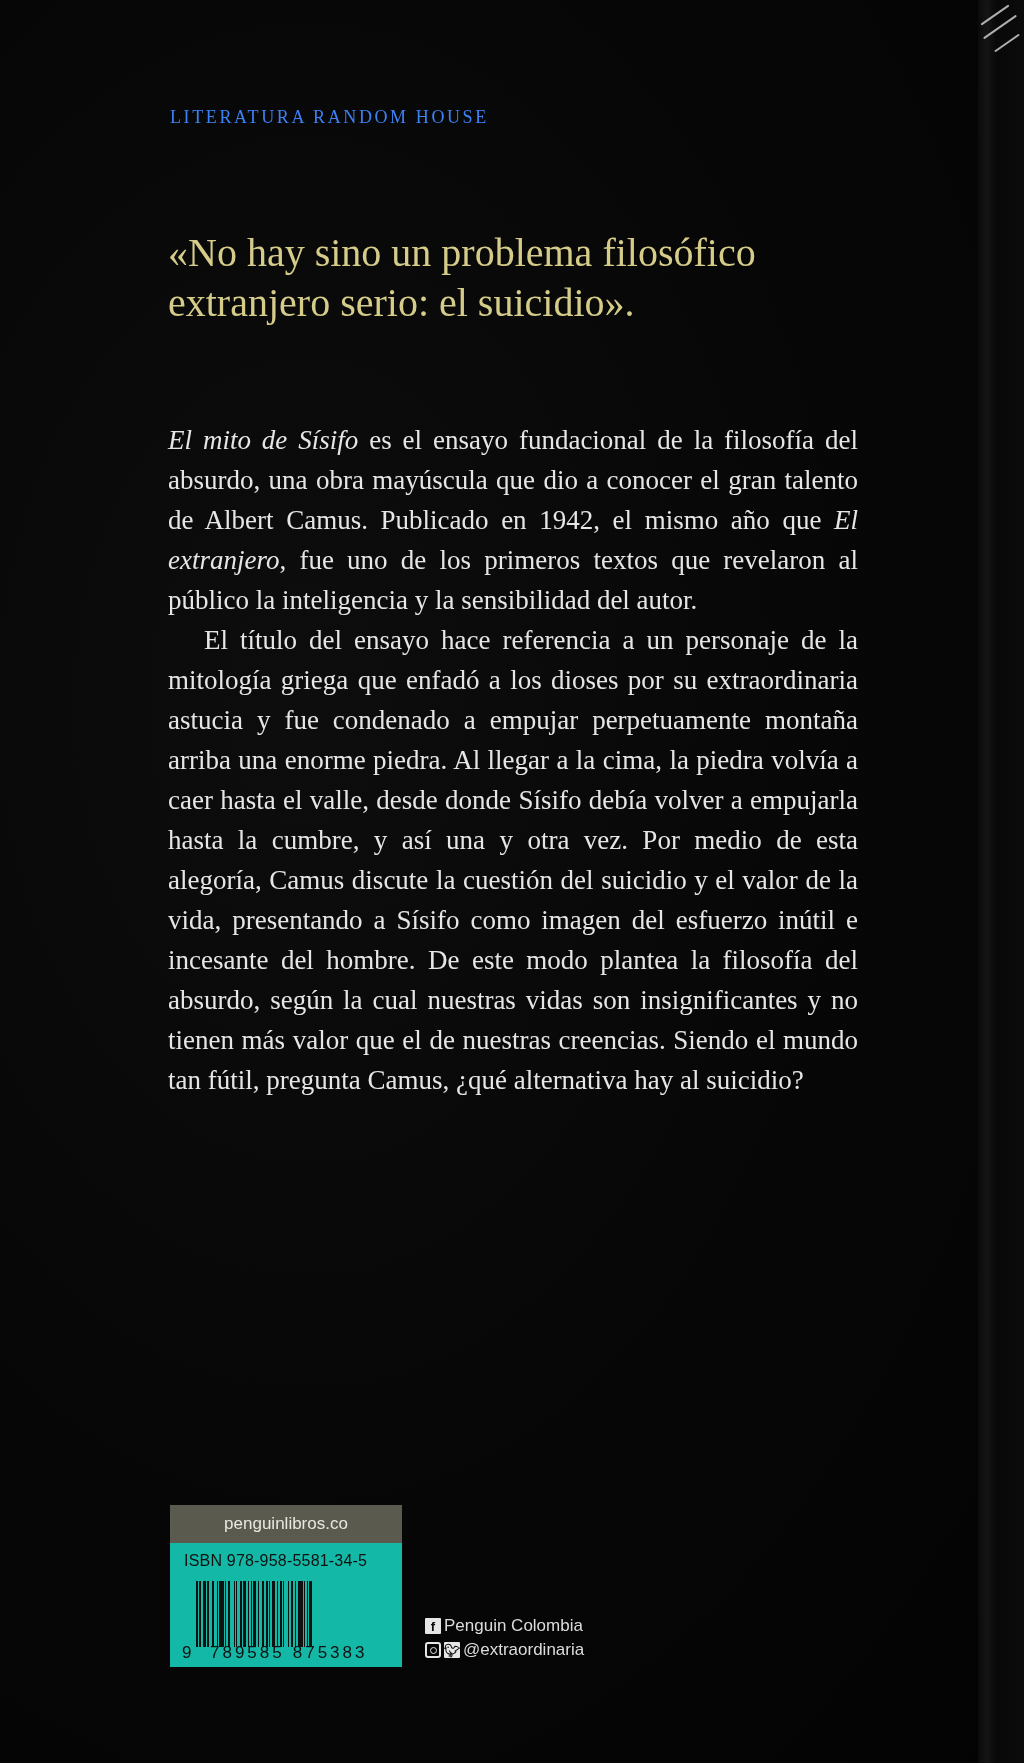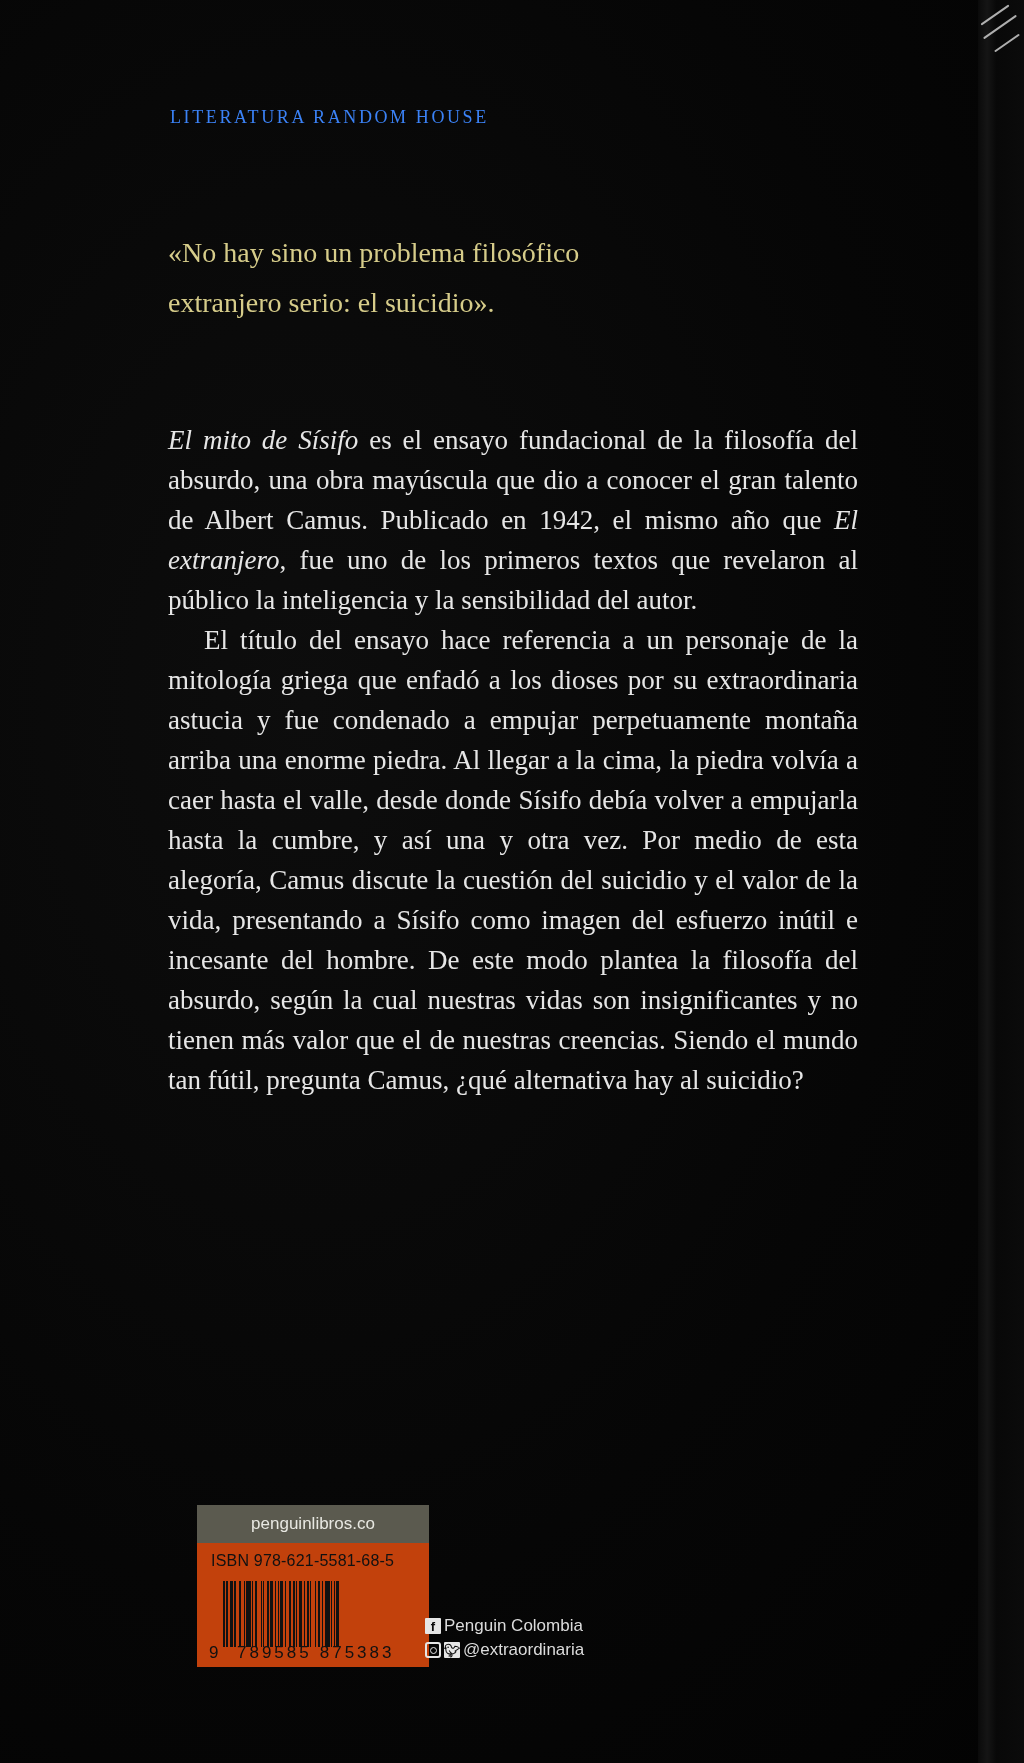--- a/index.html
+++ b/index.html
@@ -4,26 +4,26 @@
 <style>
   html,body{margin:0;padding:0;}
   body{width:1024px;height:1763px;background:#050505;overflow:hidden;position:relative;
     font-family:"Liberation Serif","DejaVu Serif",serif;}
   .cover{position:absolute;inset:0;background:
      radial-gradient(ellipse at 30% 40%, #0d0d0d 0%, #060606 60%, #030303 100%);}
   .spine-edge{position:absolute;top:0;right:0;width:46px;height:1763px;
      background:linear-gradient(90deg,#0a0a0a 0%,#151515 20%,#080808 40%,#0b0b0b 100%);}
   .glare{position:absolute;height:2px;background:rgba(230,230,230,0.75);border-radius:1px;transform:rotate(-35deg);}
   .imprint{position:absolute;left:170px;top:107px;font-size:18px;letter-spacing:2.6px;color:#3b82f6;}
-  .quote{position:absolute;left:168px;top:228px;width:700px;font-size:28px;line-height:50px;color:#d6cc8a;}
+  .quote{position:absolute;left:168px;top:228px;width:700px;font-size:40px;line-height:50px;color:#d6cc8a;}
   .body-text{position:absolute;left:168px;top:420px;width:690px;font-size:27px;line-height:40px;color:#e6e6e6;text-align:justify;}
   .body-text p{margin:0;}
   .body-text p.indent{text-indent:36px;}
   .body-text em{font-style:italic;}
-  .label{position:absolute;left:170px;top:1505px;width:232px;height:162px;background:#c2410c;margin-left:27px;}
+  .label{position:absolute;left:170px;top:1505px;width:232px;height:162px;background:#14b8a6;}
   .label-head{height:38px;background:#5b5a4f;color:#e8e8e2;font-family:"Liberation Sans","DejaVu Sans",sans-serif;
      font-size:17px;display:flex;align-items:center;justify-content:center;}
   .isbn{font-family:"Liberation Sans","DejaVu Sans",sans-serif;font-size:16px;color:#111;margin:9px 0 0 14px;letter-spacing:0.2px;}
   .barcode{position:absolute;left:12px;top:76px;width:214px;height:84px;}
   .bars{position:absolute;left:14px;top:0;width:200px;height:66px;display:flex;align-items:stretch;}
   .bars span{display:block;height:100%;}
   .digits{position:absolute;left:0;bottom:2px;width:214px;font-family:"Liberation Sans","DejaVu Sans",sans-serif;font-size:17px;color:#111;display:flex;gap:0;}
   .d-first{width:20px;}
   .d-group{letter-spacing:3px;margin-left:8px;}
   .social{position:absolute;left:425px;top:1614px;font-family:"Liberation Sans","DejaVu Sans",sans-serif;font-size:17px;color:#dcdcdc;}
@@ -50,21 +50,21 @@
   <div>extranjero serio: el suicidio».</div>
 </div>
 
 <div class="body-text">
   <p><em>El mito de Sísifo</em><span> es el ensayo fundacional de la filosofía del absurdo, una obra mayúscula que dio a conocer el gran talento de Albert Camus. Publicado en 1942, el mismo año que </span><em>El extranjero</em><span>, fue uno de los primeros textos que revelaron al público la inteligencia y la sensibilidad del autor.</span></p>
   <p class="indent">El título del ensayo hace referencia a un personaje de la mitología griega que enfadó a los dioses por su extraordinaria astucia y fue condenado a empujar perpetuamente montaña arriba una enorme piedra. Al llegar a la cima, la piedra volvía a caer hasta el valle, desde donde Sísifo debía volver a empujarla hasta la cumbre, y así una y otra vez. Por medio de esta alegoría, Camus discute la cuestión del suicidio y el valor de la vida, presentando a Sísifo como imagen del esfuerzo inútil e incesante del hombre. De este modo plantea la filosofía del absurdo, según la cual nuestras vidas son insignificantes y no tienen más valor que el de nuestras creencias. Siendo el mundo tan fútil, pregunta Camus, ¿qué alternativa hay al suicidio?</p>
 </div>
 
 <div class="label">
   <div class="label-head">penguinlibros.co</div>
-  <div class="isbn">ISBN 978-621-5581-68-5</div>
+  <div class="isbn">ISBN 978-958-5581-34-5</div>
   <div class="barcode">
     <div class="bars" id="bars">
         <span style="width: 2.3px; background: rgb(17, 17, 17);"></span>
         <span style="width: 1.15px; background: transparent;"></span>
         <span style="width: 1.15px; background: rgb(17, 17, 17);"></span>
         <span style="width: 2.3px; background: transparent;"></span>
         <span style="width: 3.45px; background: rgb(17, 17, 17);"></span>
         <span style="width: 1.15px; background: transparent;"></span>
         <span style="width: 1.15px; background: rgb(17, 17, 17);"></span>
         <span style="width: 3.45px; background: transparent;"></span>

